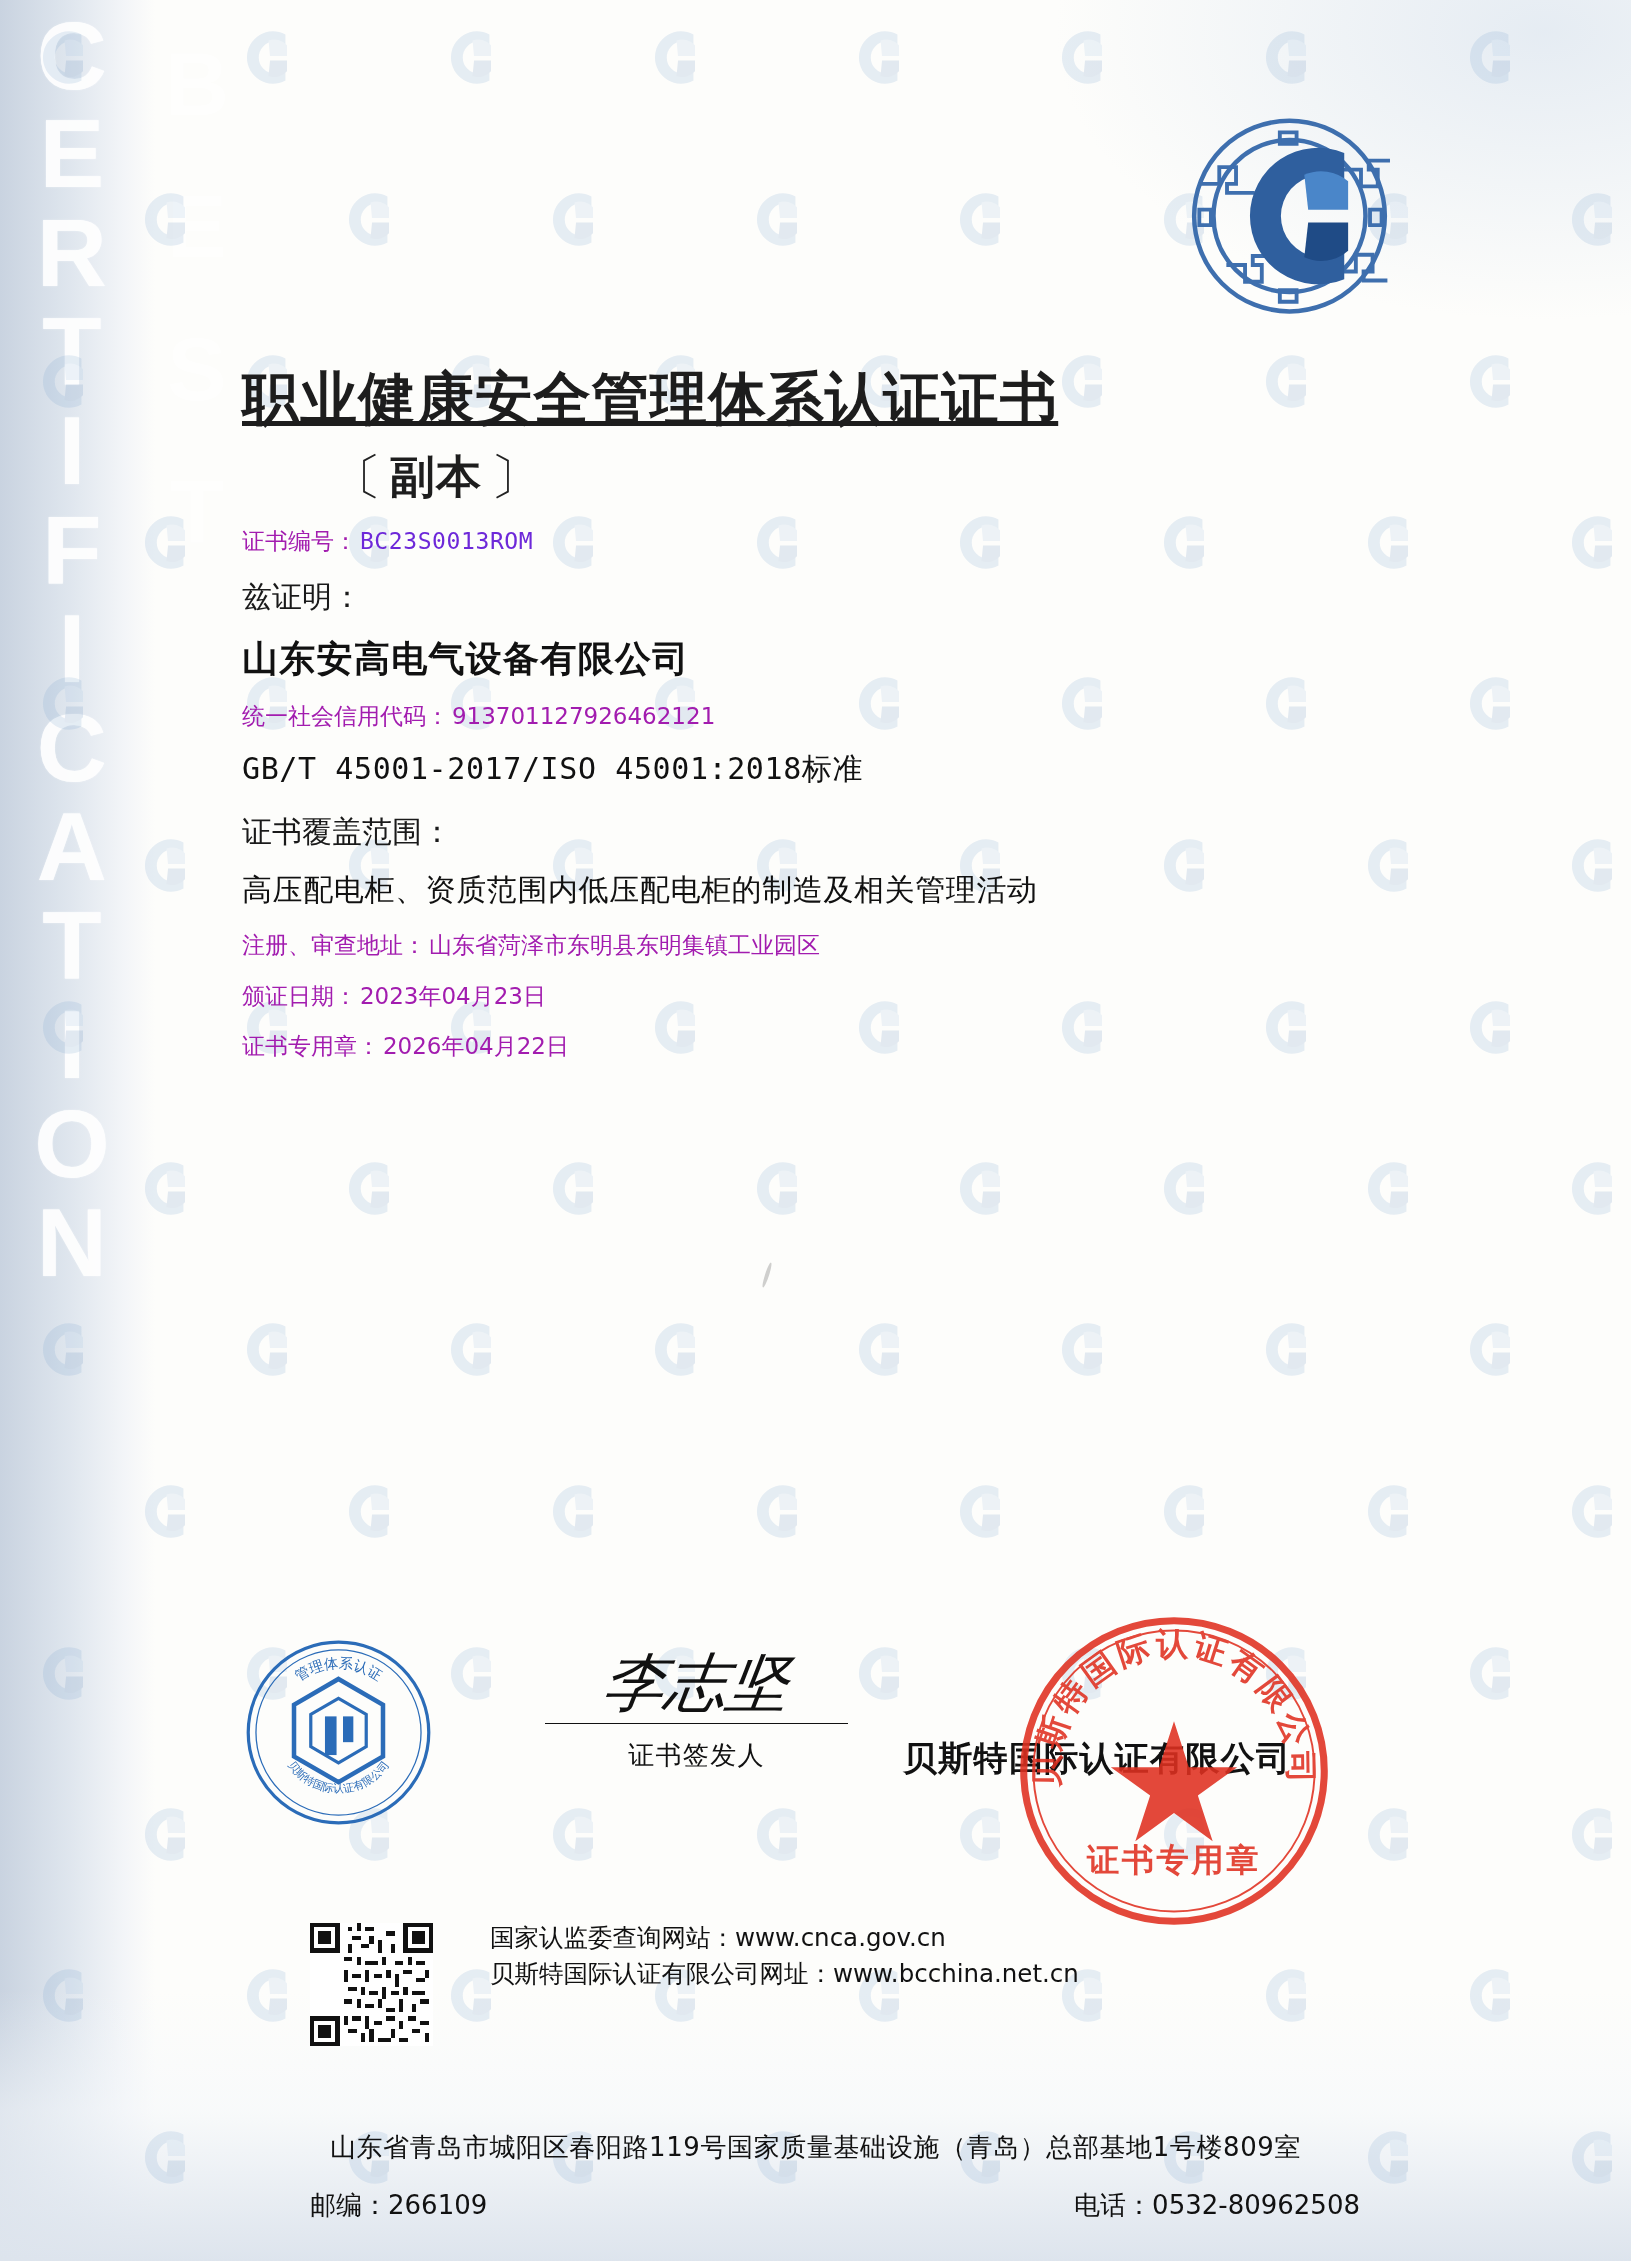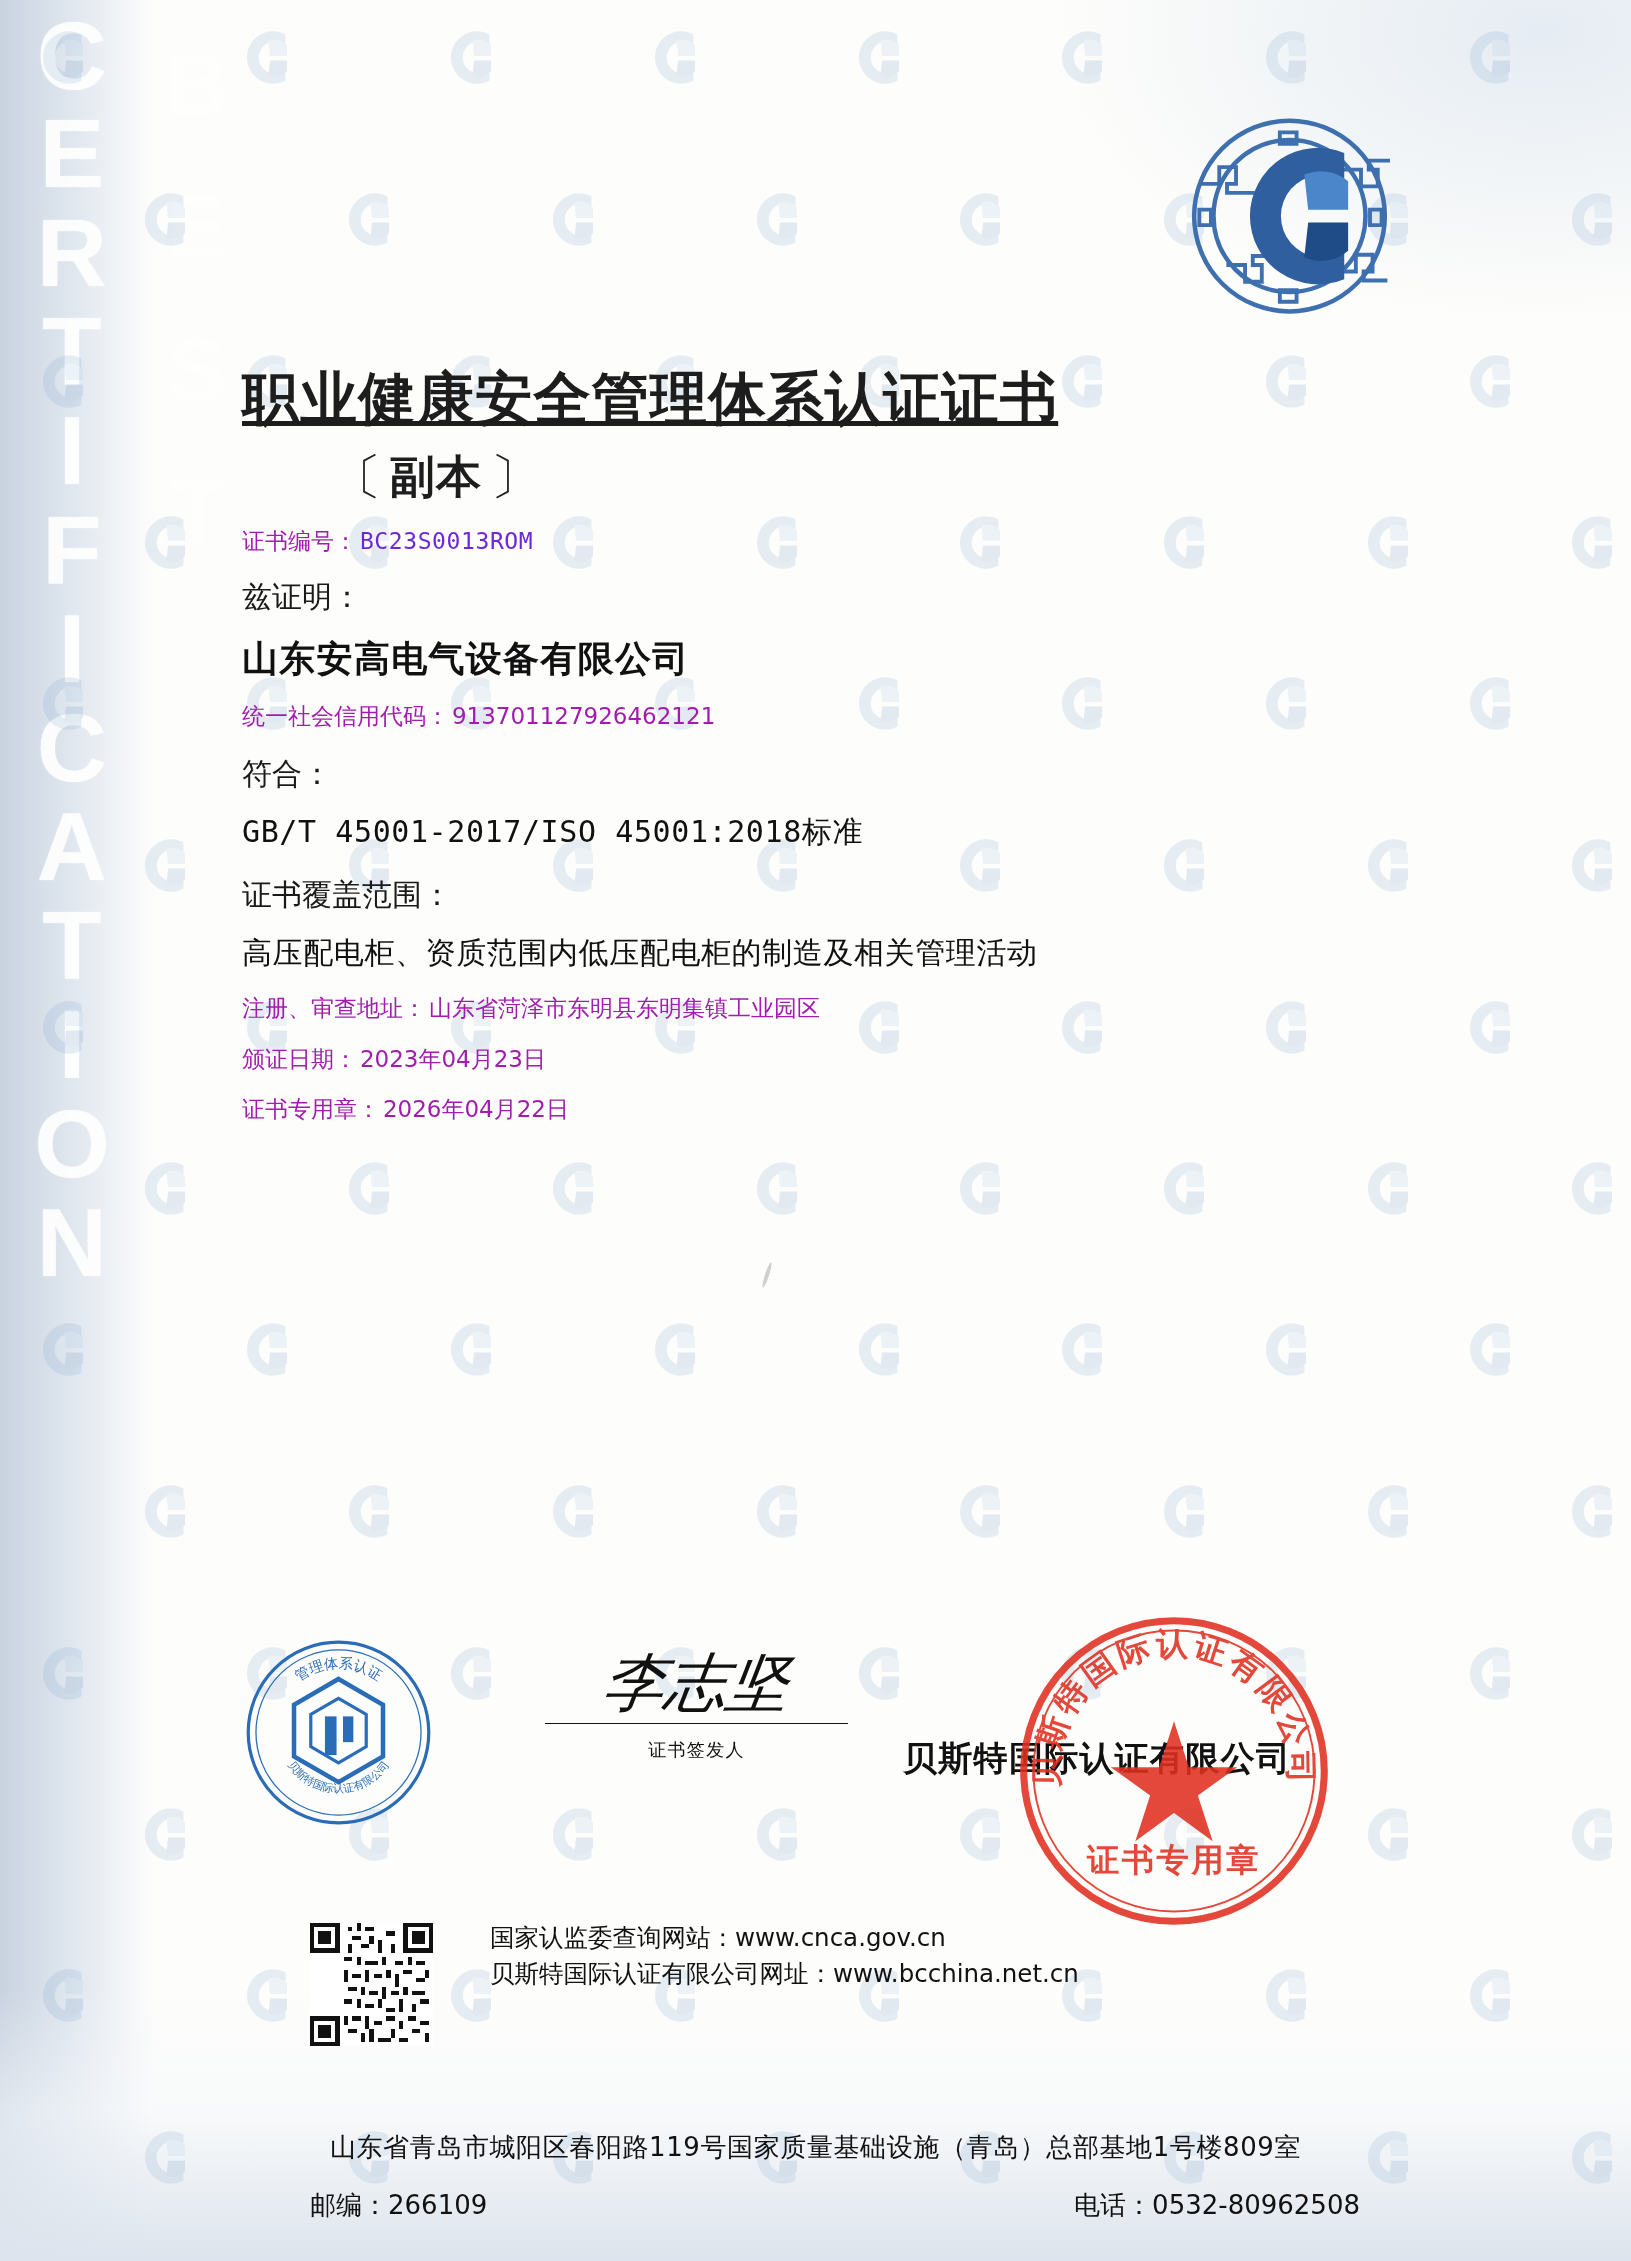--- a/index.html
+++ b/index.html
@@ -197,21 +197,21 @@
   }
   .sign-line {
     border-bottom: 1.9px solid #111;
     margin-top: 9px;
     width: 303px;
     margin-left: auto;
     margin-right: auto;
   }
   .sign-caption {
     font-family: "DejaVu Sans", "Liberation Sans", sans-serif;
-    font-size: 18px;
+    font-size: 26px;
     color: #111;
     margin-top: 14px;
     letter-spacing: 1.3px;
   }
   .issuer-name {
     position: absolute;
     left: 903px;
     top: 1736px;
     font-family: "DejaVu Sans", "Liberation Sans", sans-serif;
     font-weight: bold;
@@ -1136,23 +1136,20 @@
 
     <div class="row r-gap-a">
       <span class="company">山东安高电气设备有限公司</span>
     </div>
 
     <div class="row r-gap-a">
       <span class="lbl-sm">统一社会信用代码：</span>
       <span class="lbl-sm">913701127926462121</span>
     </div>
 
-    <div class="row r-gap-c">
-      <span class="lbl-md">符合：</span>
-    </div>
 
     <div class="row r-gap-a">
       <span class="std">GB/T 45001-2017/ISO 45001:2018标准</span>
     </div>
 
     <div class="row r-gap-c">
       <span class="lbl-md">证书覆盖范围：</span>
     </div>
 
     <div class="row r-gap-a">

